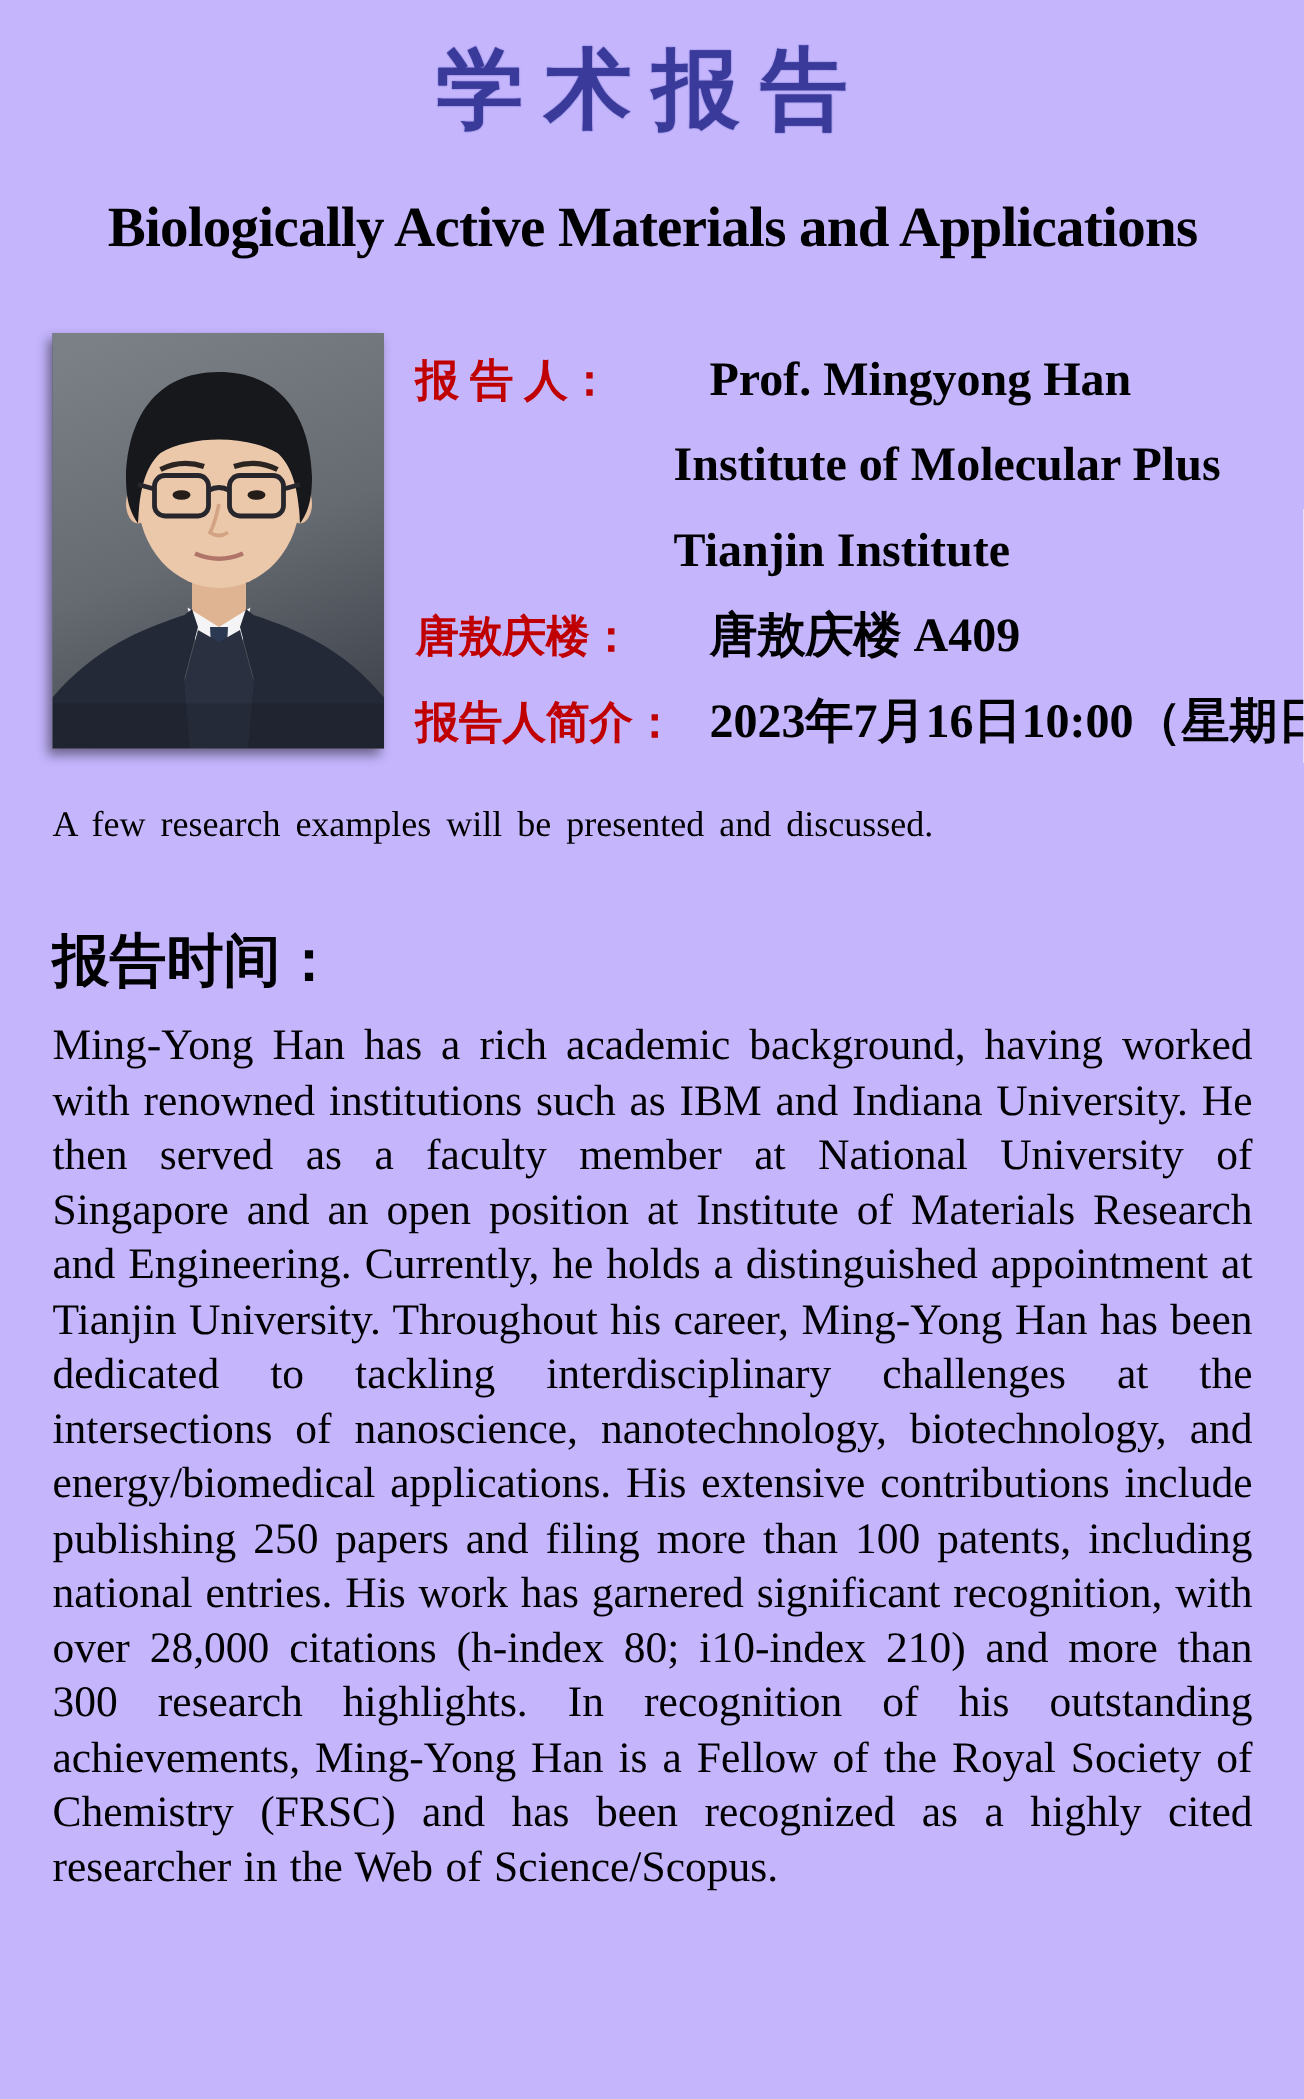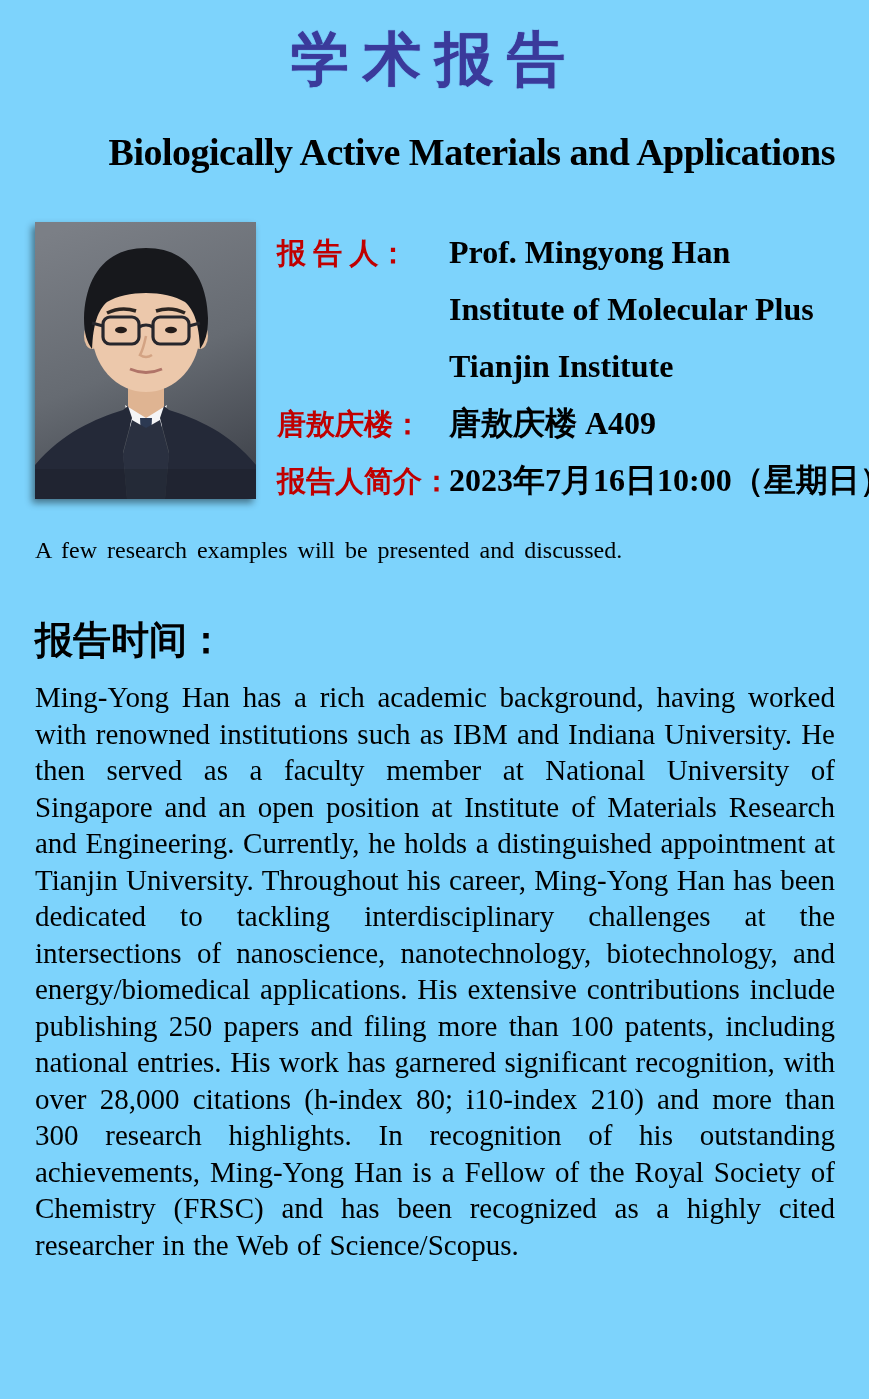--- a/index.html
+++ b/index.html
@@ -1,41 +1,41 @@
 <!DOCTYPE html>
 <html><head>
 <meta charset="utf-8">
 <style>
   html, body { margin: 0; padding: 0; background: #ffffff; }
   .page {
     position: relative;
     width: 869px;
     height: 1399px;
-    background: #7dd3fc;
+    background: #c4b5fd;
     overflow: hidden;
     font-family: "Liberation Serif", "DejaVu Serif", serif;
     color: #000000;
   }
   .content { padding: 0 34px 0 35px; }
 
   
   .cn-title {
     margin-top: 24px;
     text-align: center;
     font-family: "DejaVu Sans", "Liberation Sans", sans-serif;
     font-weight: 900;
     font-size: 58px;
     line-height: 70px;
     letter-spacing: 14px;
     color: #3A3A9B;
     text-shadow: 0 0 1px #3A3A9B;
   }
   .en-title {
     margin-top: 36px;
-    text-align: right;
+    text-align: center;
     font-family: "Liberation Serif", "DejaVu Serif", serif;
     font-weight: bold;
     font-size: 38px;
     line-height: 44px;
     letter-spacing: -0.5px;
     color: #000000;
   }
 
   
   .speaker-row {
@@ -69,20 +69,21 @@
     font-size: 29px;
     font-weight: bold;
     width: 172px;
     flex: 0 0 auto;
   }
   .info-value {
     font-family: "Liberation Serif", "DejaVu Serif", serif;
     font-weight: bold;
     font-size: 32px;
     color: #000000;
+    margin-left: 24px;
   }
   .indent { margin-left: 172px; }
 
   
   .section-heading {
     font-family: "DejaVu Sans", "Liberation Sans", sans-serif;
     font-weight: bold;
     font-size: 38px;
     line-height: 46px;
     color: #000000;

